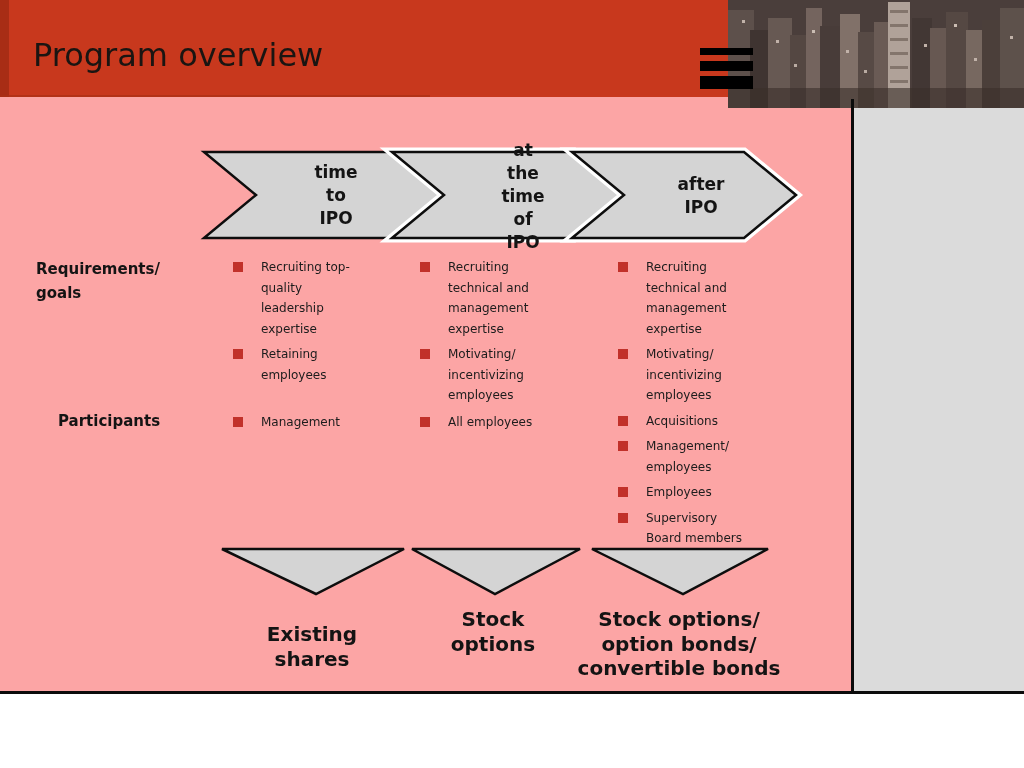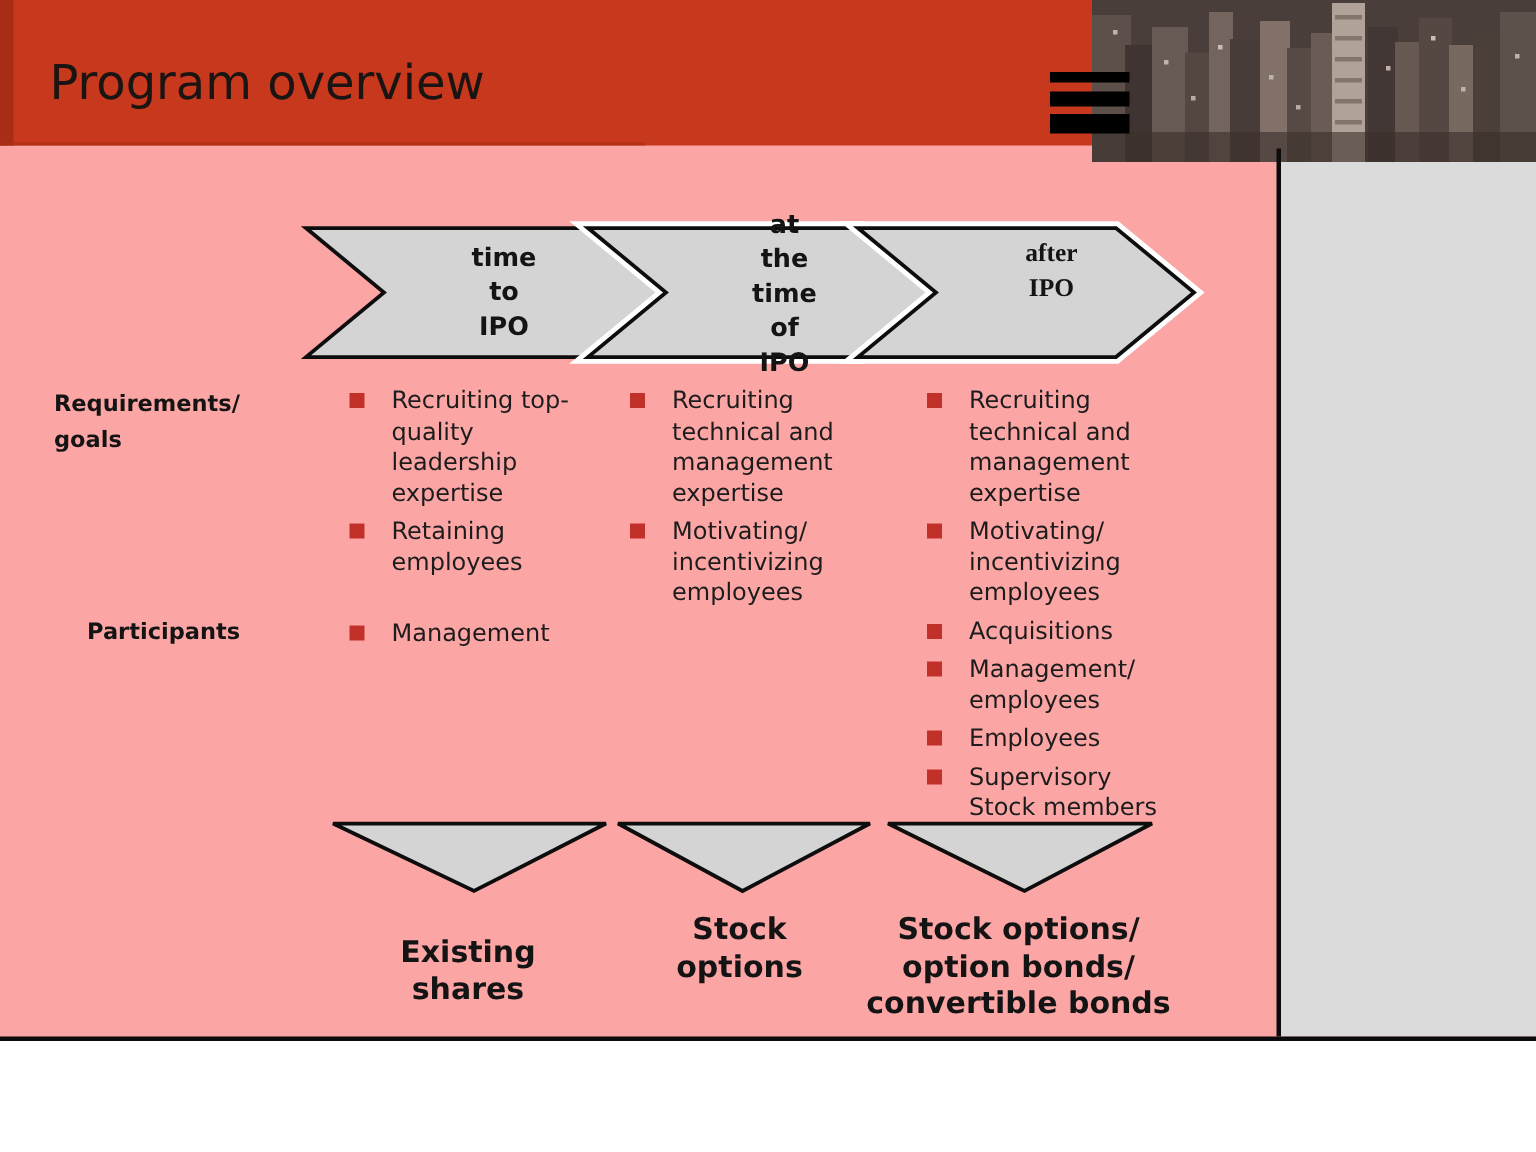--- a/index.html
+++ b/index.html
@@ -23,37 +23,37 @@
   .side-panel{position:absolute;left:854px;top:108px;width:170px;height:583px;background:#dbdbdb;}
   .hline{position:absolute;left:0;top:691px;width:1024px;height:3px;background:#0b0b0b;}
 
   
   .shapes{position:absolute;left:0;top:0;width:1024px;height:768px;pointer-events:none;}
 
   .arrow-label{position:absolute;width:180px;text-align:center;font-weight:bold;
                font-size:17px;line-height:23px;color:#141414;white-space:pre-line;}
   .al1{left:246px;top:161px;}
   .al2{left:433px;top:139px;}
-  .al3{left:611px;top:157px;font-family:Liberation Serif, serif;}
+  .al3{left:611px;top:173px;}
 
   .row-label{position:absolute;font-weight:bold;font-size:15px;line-height:24px;
              color:#141414;white-space:pre-line;}
   .rl-req{left:36px;top:257px;}
   .rl-part{left:58px;top:409px;}
 
   
   .cols{position:absolute;left:0;top:257px;width:851px;}
   .col{position:absolute;top:0;}
   .col1{left:233px;width:150px;}
   .col2{left:420px;width:155px;}
   .col3{left:618px;width:175px;}
   .col ul{list-style:none;margin:0;padding:0;}
   .col li{position:relative;padding-left:28px;margin-bottom:5px;}
   .sq{position:absolute;left:0;top:5px;width:10px;height:10px;background:#c1312a;}
-  .bt{display:block;font-size:16px;line-height:20.5px;white-space:pre-line;color:#1c1c1c;}
+  .bt{display:block;font-size:12px;line-height:20.5px;white-space:pre-line;color:#1c1c1c;}
   .col1 .participants,.col2 .participants{position:absolute;left:0;top:155px;width:100%;}
 
   .instrument{position:absolute;text-align:center;font-weight:bold;font-size:20px;
               line-height:24.5px;color:#141414;white-space:pre-line;}
   .in1{left:202px;top:622px;width:220px;}
   .in2{left:383px;top:607px;width:220px;}
   .in3{left:567px;top:607px;width:224px;}
 
   
   .footer{position:absolute;left:0;top:694px;width:1024px;height:74px;background:#ffffff;}
@@ -188,20 +188,26 @@
 management
 expertise</span>
         </li>
         <li>
           <span class="sq"></span>
           <span class="bt">Motivating/
 incentivizing
 employees</span>
         </li>
       </ul>
+      <ul class="participants">
+        <li>
+          <span class="sq"></span>
+          <span class="bt">All employees</span>
+        </li>
+      </ul>
     </div>
 
     <div class="col col3">
       <ul class="requirements">
         <li>
           <span class="sq"></span>
           <span class="bt">Recruiting
 technical and
 management
 expertise</span>
@@ -223,21 +229,21 @@
           <span class="bt">Management/
 employees</span>
         </li>
         <li>
           <span class="sq"></span>
           <span class="bt">Employees</span>
         </li>
         <li>
           <span class="sq"></span>
           <span class="bt">Supervisory
-Stock members</span>
+Board members</span>
         </li>
       </ul>
     </div>
 
   </div>
 
   <div class="instrument in1">Existing
 shares</div>
   <div class="instrument in3">Stock options/
 option bonds/

